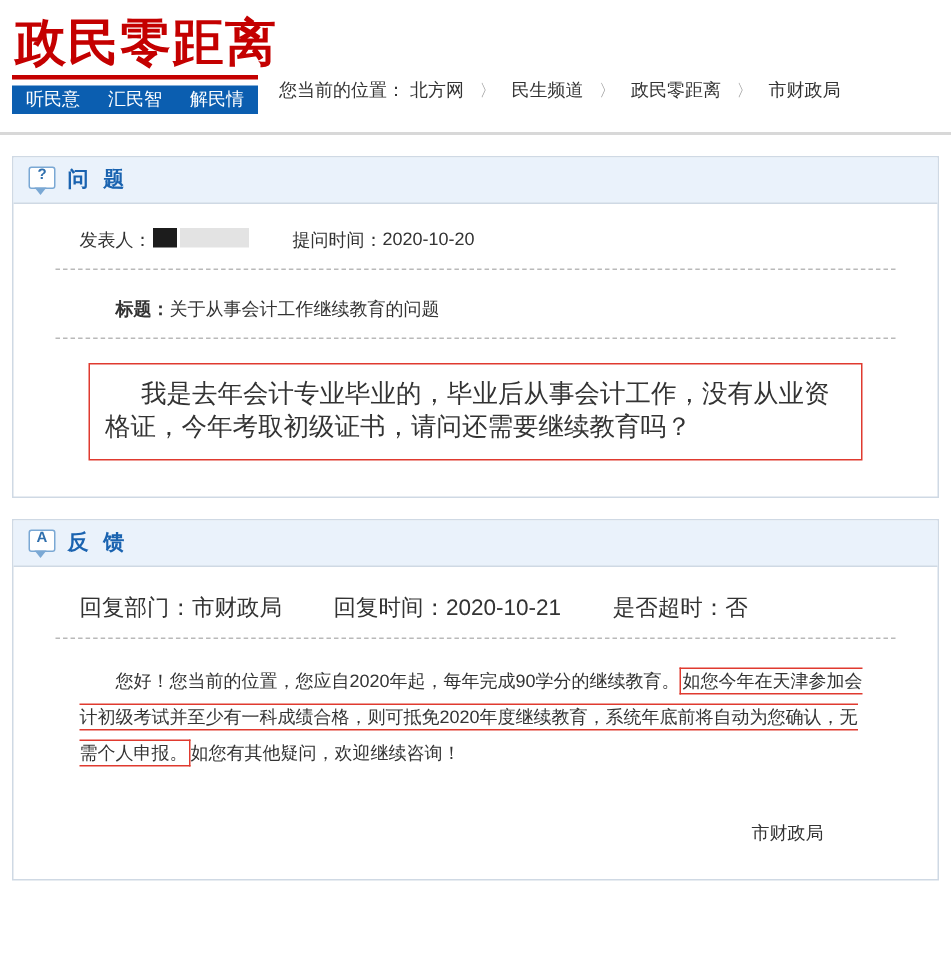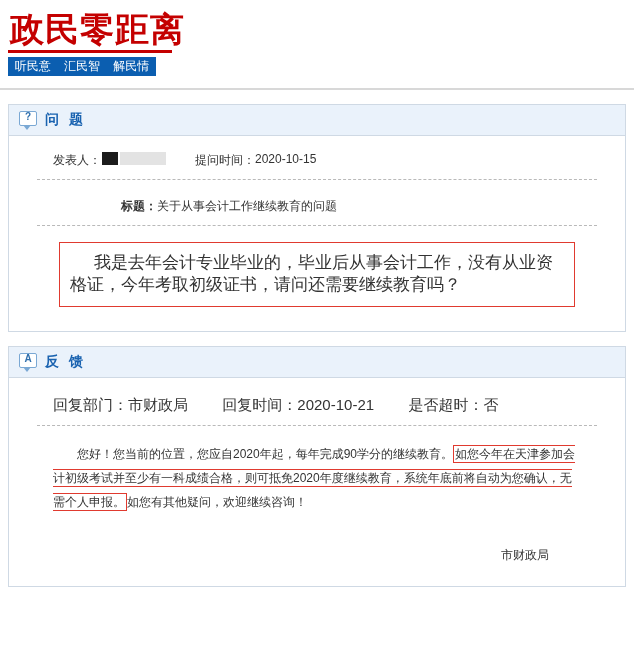--- a/index.html
+++ b/index.html
@@ -46,21 +46,21 @@
     width: 164px;
     margin-top: -2px;
   }
   .logo-sub {
     margin-top: 4px;
     background: #0b5eb0;
     color: #ffffff;
     font-size: 12px;
     line-height: 19px;
     height: 19px;
-    width: 148px;
+    width: 164px;
     display: flex;
     justify-content: space-around;
     align-items: center;
     letter-spacing: 0px;
   }
   .logo-sub span { padding: 0 2px; }
 
   .breadcrumb {
     position: absolute;
     left: 186px;
@@ -164,21 +164,21 @@
   .dashed {
     border-top: 1px dashed #b9b9b9;
     margin: 0 12px;
   }
 
   .title-row {
     padding: 18px 0 10px 52px;
     font-size: 12px;
     color: #333;
   }
-  .title-row b { font-weight: bold; margin-left: 44px; }
+  .title-row b { font-weight: bold; }
 
   .q-box {
     margin: 16px 34px 6px 34px;
     border: 1px solid #e03a2f;
     padding: 9px 10px 10px 10px;
     line-height: 22px;
     font-size: 17px;
     color: #333;
     text-indent: 24px;
   }
@@ -218,38 +218,48 @@
   <div class="logo-block">
     <div class="logo-main">政民零距离</div>
     <div class="logo-underline"></div>
     <div class="logo-sub">
       <span>听民意</span>
       <span>汇民智</span>
       <span>解民情</span>
     </div>
   </div>
 
+  <div class="breadcrumb">
+    <span class="bc-label">您当前的位置：</span>
+    <a href="#">北方网</a>
+    <span class="sep">〉</span>
+    <a href="#">民生频道</a>
+    <span class="sep">〉</span>
+    <a href="#">政民零距离</a>
+    <span class="sep">〉</span>
+    <a href="#">市财政局</a>
+  </div>
 </div>
 
 <div class="panel">
   <div class="panel-head">
     <span class="ico">
       <span class="bubble"><span class="q">?</span></span>
     </span>
     <span class="panel-title">问 题</span>
   </div>
   <div class="panel-body">
 
     <div class="meta-row">
       <span class="meta-label">发表人：</span>
       <span class="redact redact-dark"></span>
       <span class="redact redact-light"></span>
       <span class="meta-gap"></span>
       <span class="meta-label">提问时间：</span>
-      <span class="meta-val">2020-10-15</span>
+      <span class="meta-val">2020-10-20</span>
     </div>
 
     <div class="dashed"></div>
 
     <div class="title-row">
       <b>标题：</b><span>关于从事会计工作继续教育的问题</span>
     </div>
 
     <div class="dashed"></div>
 

